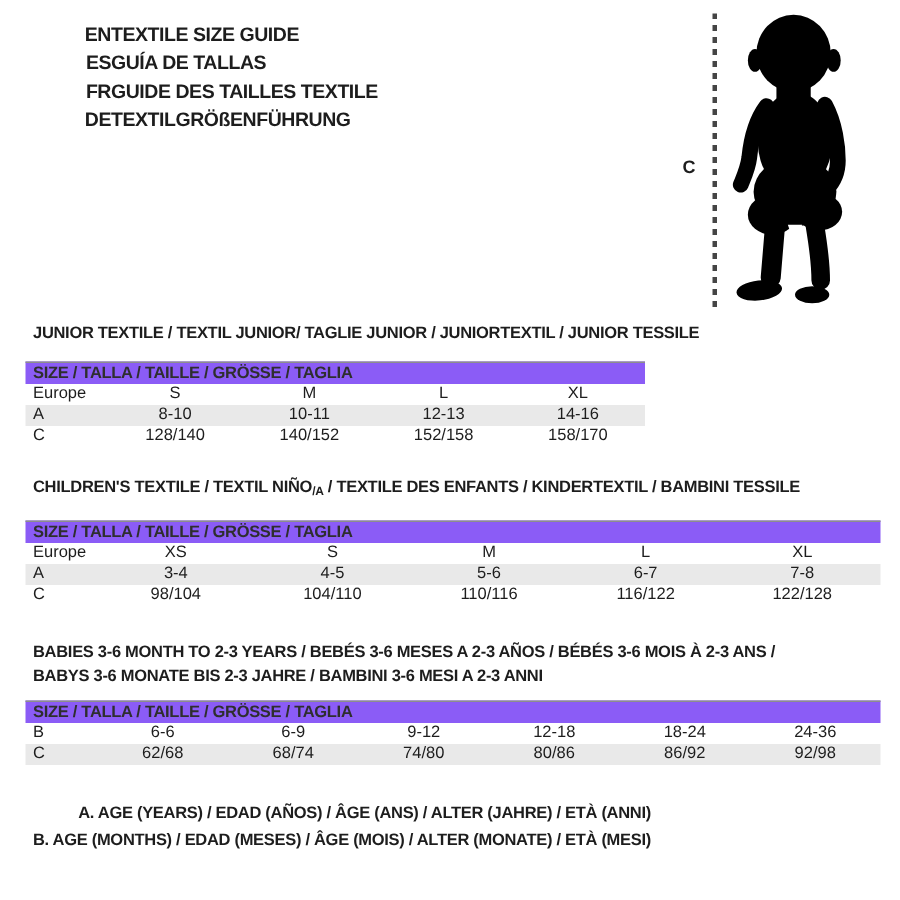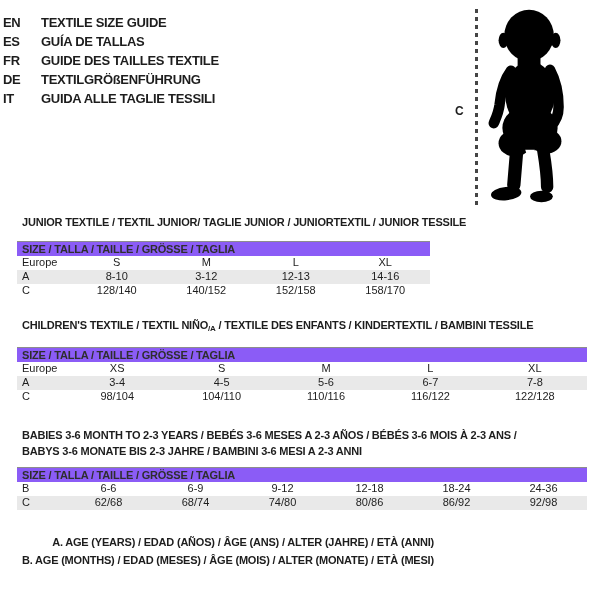--- a/index.html
+++ b/index.html
@@ -1,21 +1,21 @@
 <!DOCTYPE html>
 <html><head>
 <meta charset="utf-8">
 <style>
   html,body{margin:0;padding:0;background:#fff;}
   #canvas{
     position:relative;width:600px;height:600px;background:#fff;overflow:hidden;
     font-family:"Liberation Sans","DejaVu Sans",sans-serif;color:#1d1d1d;
   }
   
-  .lang-list{position:absolute;left:3px;top:13px;}
+  .lang-list{position:absolute;left:36px;top:13px;text-align:right;}
   .lang-row{display:flex;height:19px;align-items:center;font-size:13px;font-weight:700;letter-spacing:-0.3px;}
   .lang-code{width:38px;}
   
   .measure-line{
     position:absolute;left:475px;top:9px;width:3px;height:196px;
     background:repeating-linear-gradient(to bottom,#454545 0 4px,transparent 4px 8px);
   }
   .figure-label{position:absolute;left:455px;top:104px;font-size:12px;font-weight:700;}
   .baby-svg{position:absolute;left:482px;top:6px;}
   
@@ -56,24 +56,20 @@
       <span>GUÍA DE TALLAS</span>
     </div>
     <div class="lang-row">
       <span class="lang-code">FR</span>
       <span>GUIDE DES TAILLES TEXTILE</span>
     </div>
     <div class="lang-row">
       <span class="lang-code">DE</span>
       <span>TEXTILGRÖßENFÜHRUNG</span>
     </div>
-    <div class="lang-row">
-      <span class="lang-code">IT</span>
-      <span>GUIDA ALLE TAGLIE TESSILI</span>
-    </div>
   </div>
 
   <div class="measure-line"></div>
   <div class="figure-label">C</div>
   <svg class="baby-svg" viewBox="0 0 100 210" width="96" height="200" xmlns="http://www.w3.org/2000/svg">
     <g fill="#000000">
       <ellipse cx="49" cy="31" rx="26" ry="27"></ellipse>
       <ellipse cx="22" cy="36" rx="5" ry="8"></ellipse>
       <ellipse cx="77" cy="36" rx="5" ry="8"></ellipse>
       <rect x="37" y="50" width="24" height="14"></rect>
@@ -97,21 +93,21 @@
     <div class="trow">
       <span class="tlabel">Europe</span>
       <span class="tcell">S</span>
       <span class="tcell">M</span>
       <span class="tcell">L</span>
       <span class="tcell">XL</span>
     </div>
     <div class="trow alt">
       <span class="tlabel">A</span>
       <span class="tcell">8-10</span>
-      <span class="tcell">3-12</span>
+      <span class="tcell">10-11</span>
       <span class="tcell">12-13</span>
       <span class="tcell">14-16</span>
     </div>
     <div class="trow">
       <span class="tlabel">C</span>
       <span class="tcell">128/140</span>
       <span class="tcell">140/152</span>
       <span class="tcell">152/158</span>
       <span class="tcell">158/170</span>
     </div>

